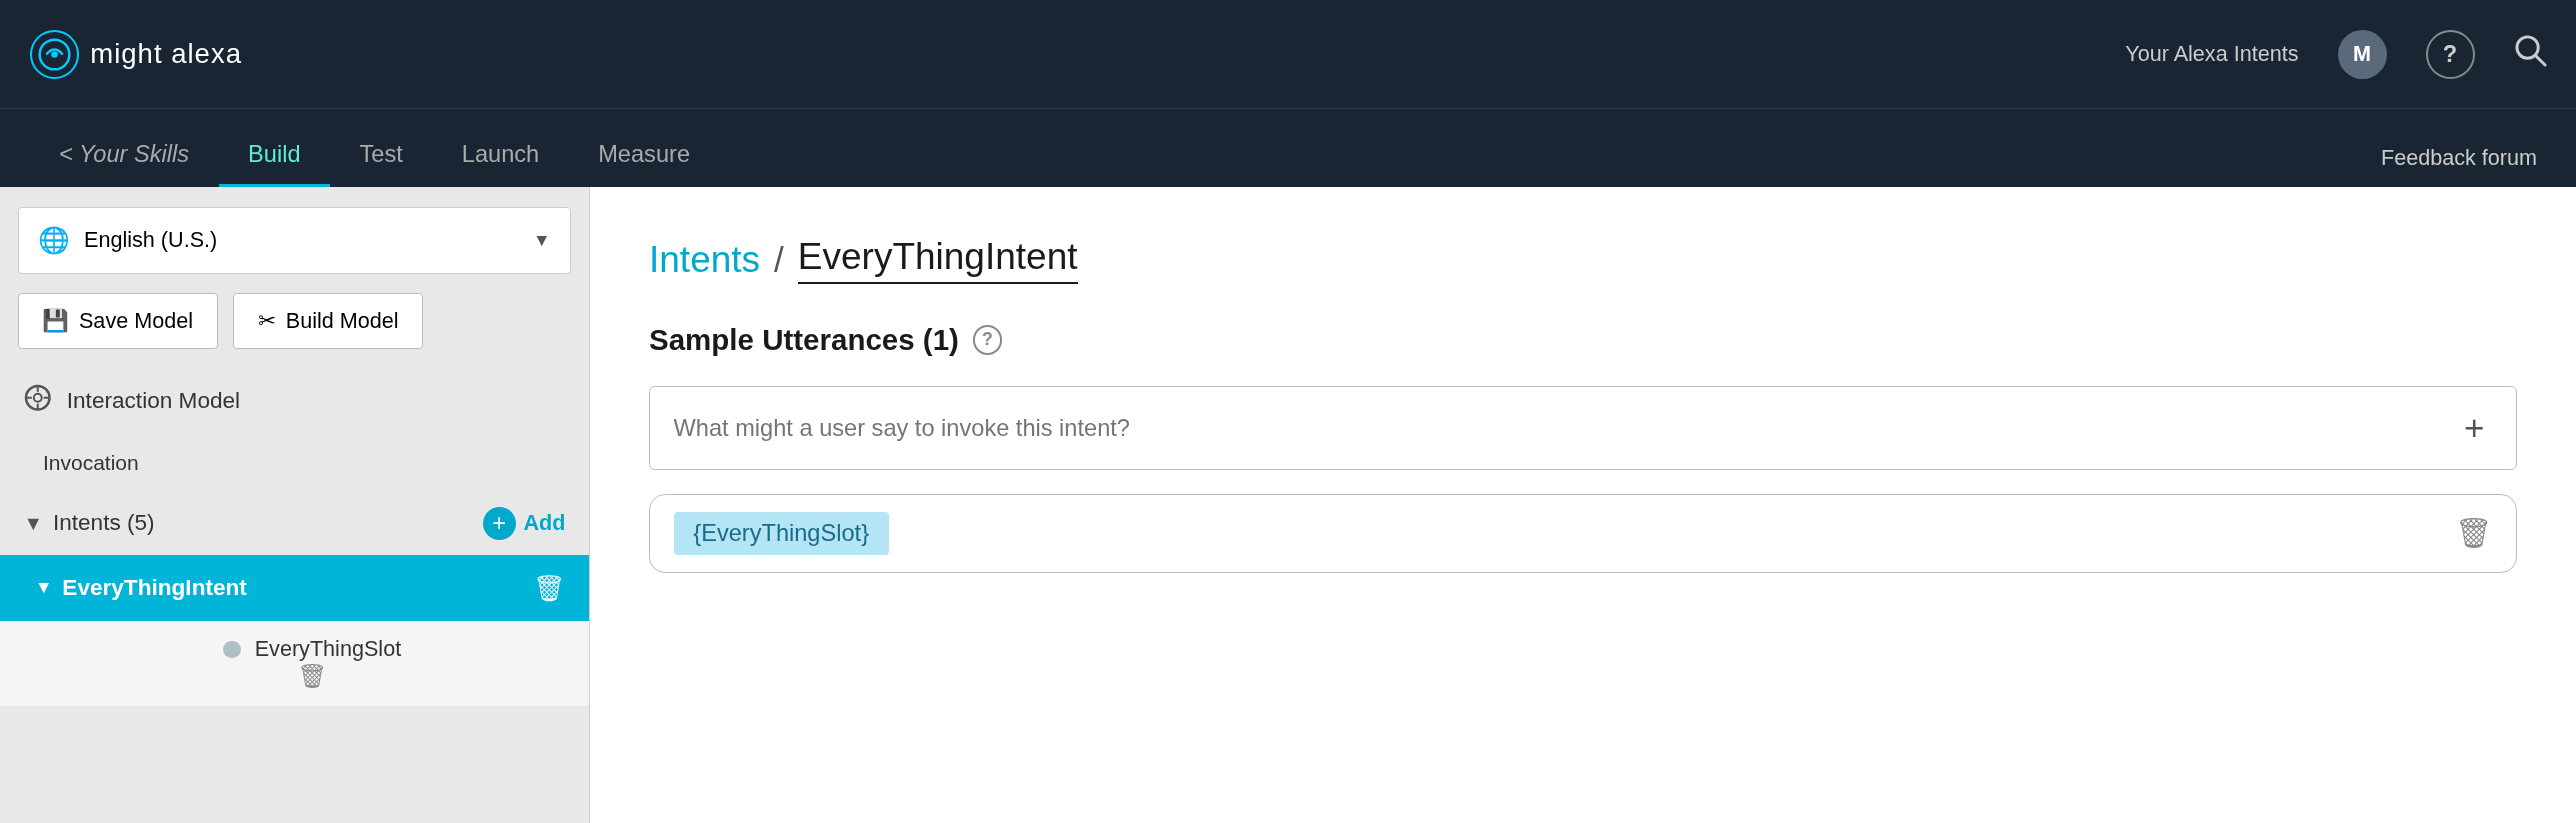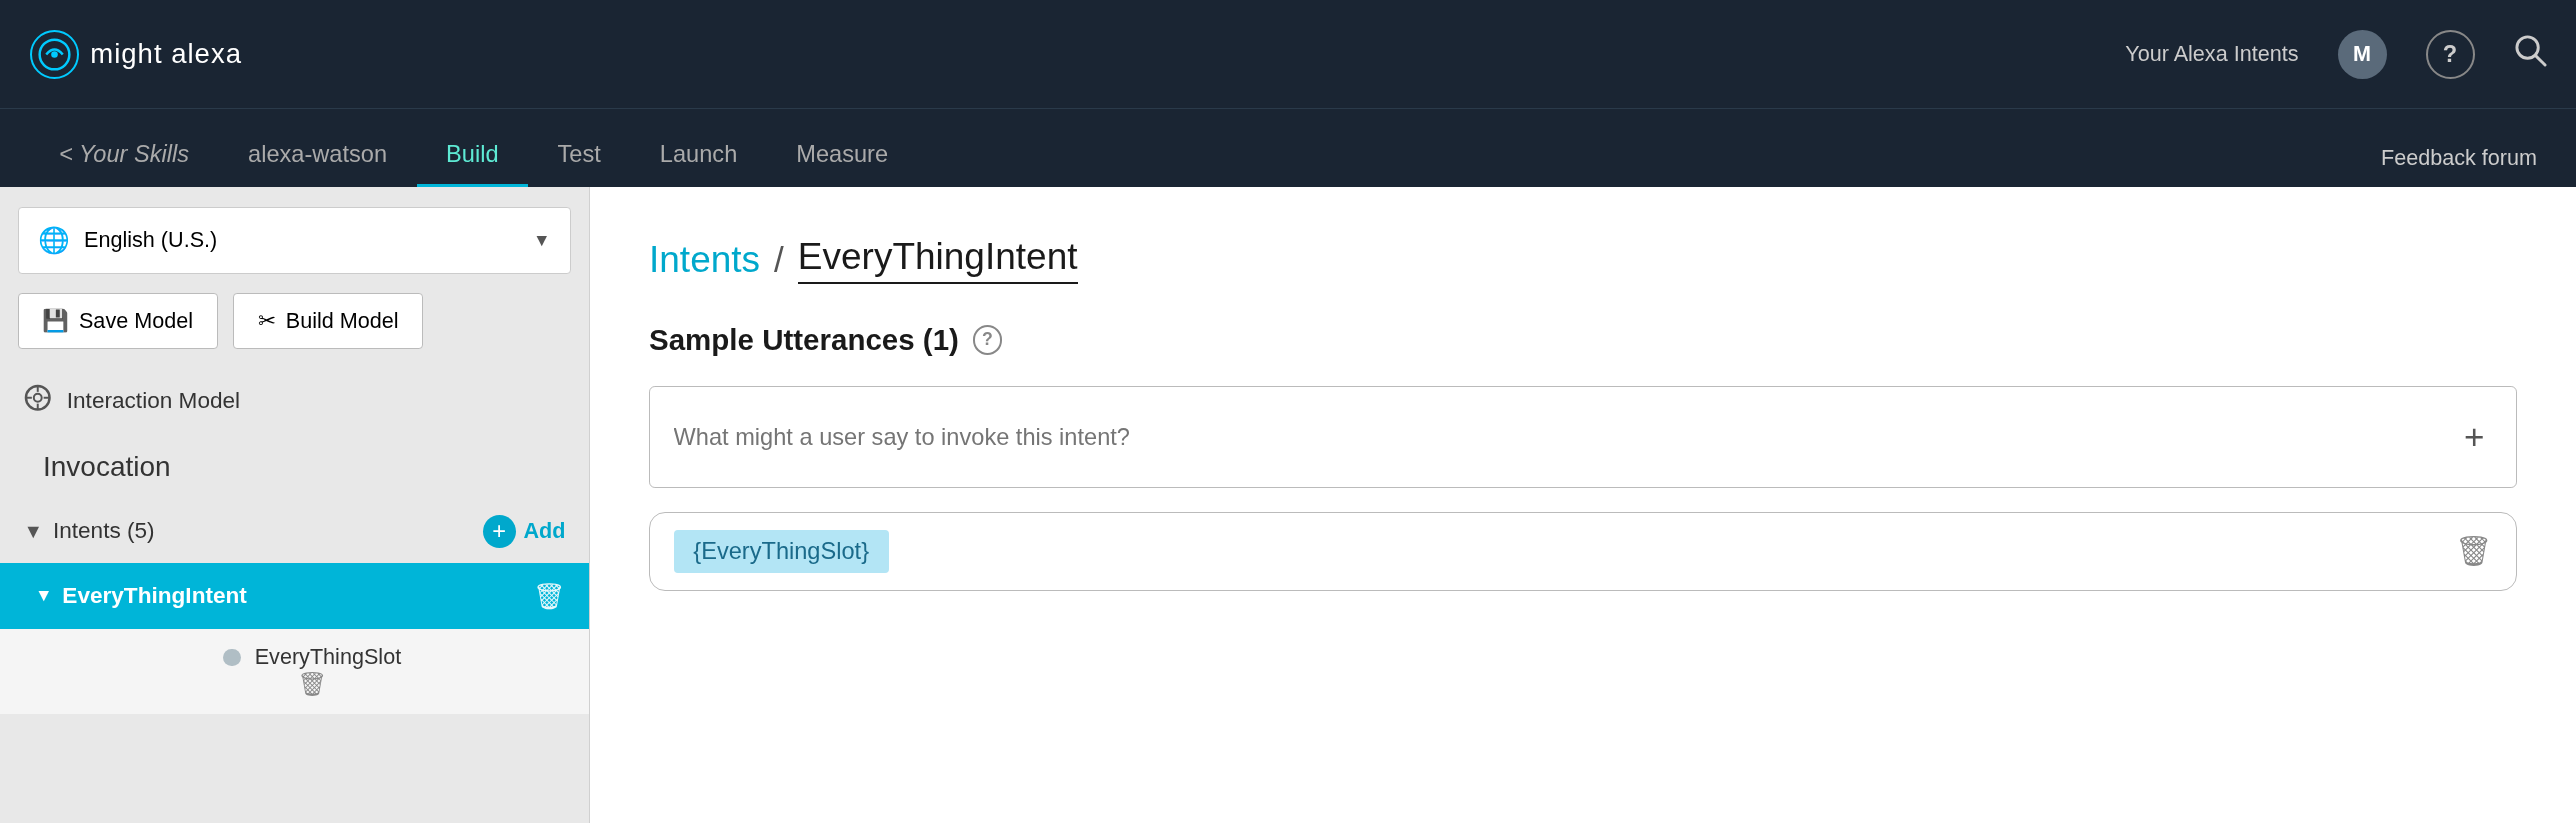--- a/index.html
+++ b/index.html
@@ -83,21 +83,21 @@
       padding: 13.8px 23.6px 9.8px 23.6px; letter-spacing: 0.5px;
     }
 
     .sidebar-item {
       display: flex; align-items: center; gap: 15.7px;
       padding: 17.7px 23.6px; cursor: pointer; font-size: 22.6px; color: #333;
     }
     .sidebar-item .item-icon { font-size: 25.6px; color: #555; }
 
     .sidebar-subitem {
-      padding: 15.7px 23.6px 15.7px 43px; font-size: 28px; color: #333; cursor: pointer;
+      padding: 15.7px 23.6px 15.7px 43px; font-size: 21px; color: #333; cursor: pointer;
     }
 
     .intents-header {
       display: flex; align-items: center; justify-content: space-between;
       padding: 15.7px 23.6px;
     }
     .intents-header-left { display: flex; align-items: center; gap: 9.8px; }
     .chevron-down { font-size: 19.7px; color: #555; }
     .intents-label { font-size: 22.6px; color: #333; }
     .add-btn {
@@ -151,21 +151,21 @@
     }
     .help-circle {
       width: 29.5px; height: 29.5px; border: 2px solid #888; border-radius: 50%;
       display: flex; align-items: center; justify-content: center;
       font-size: 17.7px; color: #888; cursor: pointer;
     }
 
     .utterance-input-box {
       border: 1px solid #bbb; border-radius: 5.9px; padding: 0 23.6px;
       display: flex; align-items: center; justify-content: space-between;
-      height: 102px; margin-bottom: 23.6px; background: white;
+      height: 84px; margin-bottom: 23.6px; background: white;
     }
     .utterance-input-box input {
       border: none; outline: none; font-size: 23.6px; color: #aaa; flex: 1;
       background: transparent;
     }
     .plus-btn {
       font-size: 35px; color: #555; cursor: pointer; background: none; border: none;
       padding: 0 7.9px;
     }
 
@@ -204,21 +204,20 @@
       <svg width="33" height="33" viewBox="0 0 34 34" fill="none">
         <circle cx="14" cy="14" r="11" stroke="#ccc" stroke-width="3"></circle>
         <line x1="22" y1="22" x2="32" y2="32" stroke="#ccc" stroke-width="3" stroke-linecap="round"></line>
       </svg>
     </div>
   </div>
 </div>
 
 <div class="secondnav">
   <div class="nav-item back">&lt; Your Skills</div>
-  <div class="nav-item">alexa-watson</div>
   <div class="nav-item active">
     <span>Build</span>
   </div>
   <div class="nav-item">
     <span>Test</span>
   </div>
   <div class="nav-item">
     <span>Launch</span>
   </div>
   <div class="nav-item">

